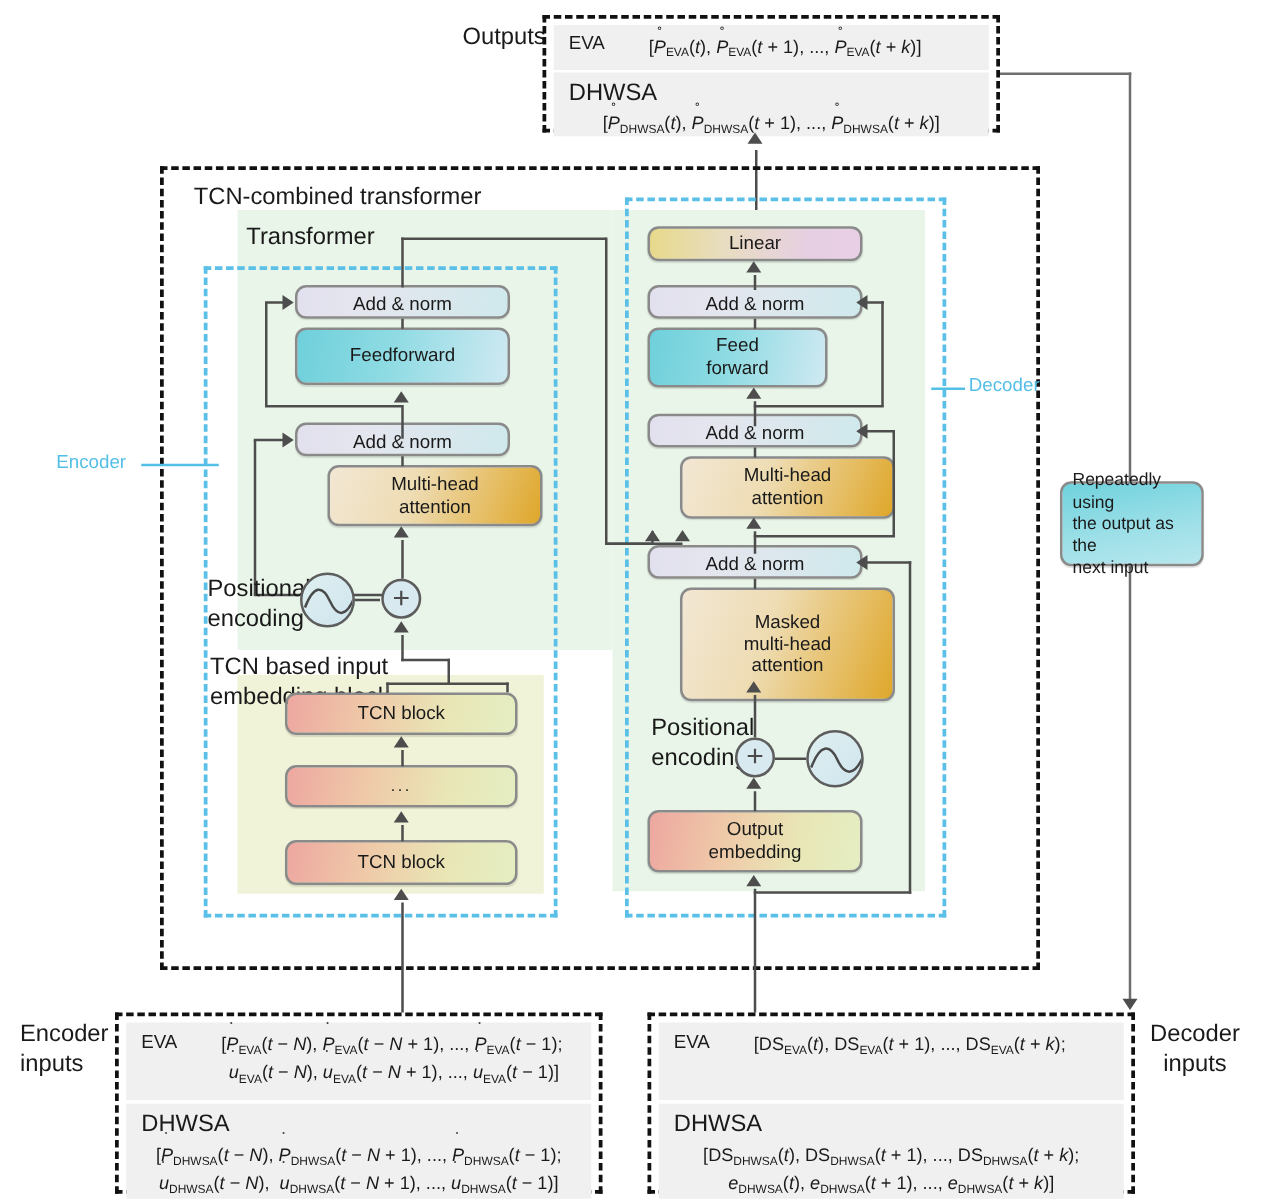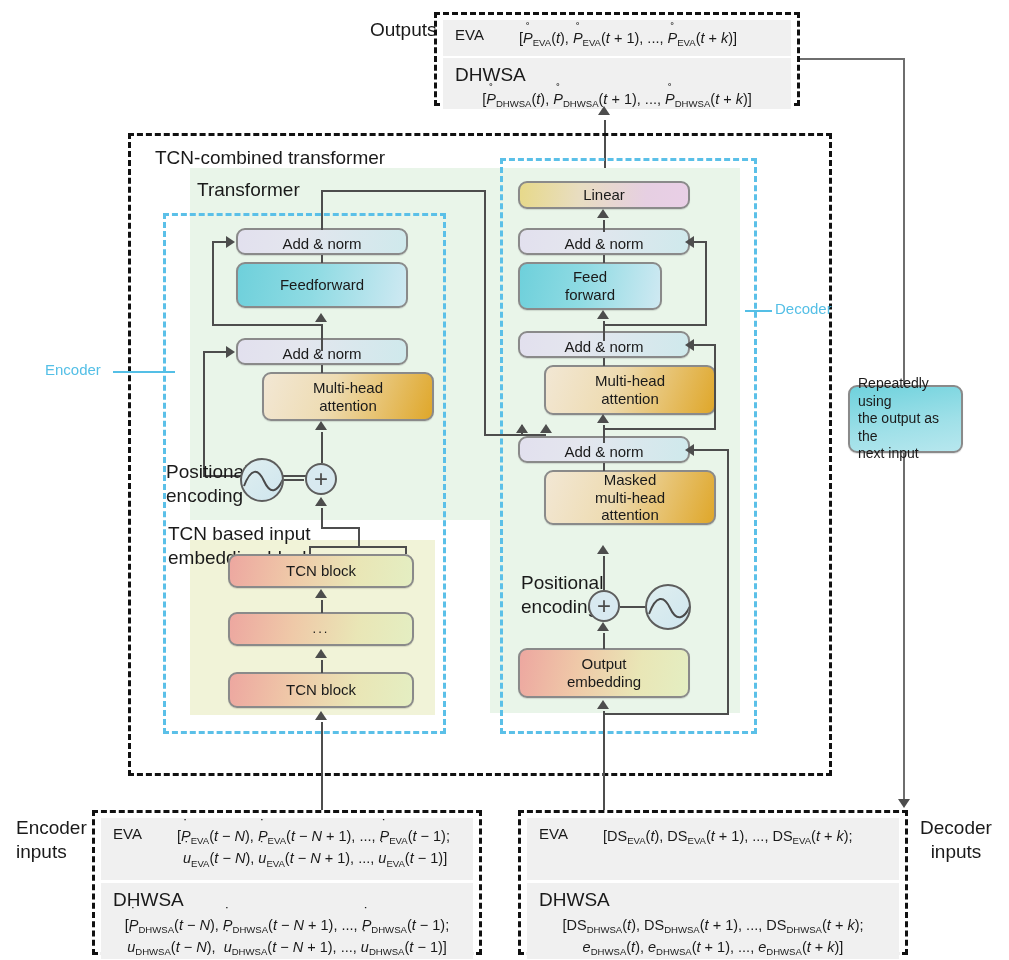--- a/index.html
+++ b/index.html
@@ -210,21 +210,21 @@
   </div>
   <div class="abs node g-addnorm" style="left:518px;top:331px;width:172px;height:27px;">
     <span>Add &amp; norm</span>
   </div>
   <div class="abs node g-attn" style="left:518px;top:365px;width:172px;height:50px;">
     <span>Multi-head<br>attention</span>
   </div>
   <div class="abs node g-addnorm" style="left:518px;top:436px;width:172px;height:27px;">
     <span>Add &amp; norm</span>
   </div>
-  <div class="abs node g-attn" style="left:518px;top:470px;width:172px;height:55px;">
+  <div class="abs node g-attn" style="left:518px;top:470px;width:172px;height:91px;">
     <span>Masked<br>multi-head<br>attention</span>
   </div>
   <div class="abs node g-tcn" style="left:518px;top:648px;width:172px;height:50px;">
     <span>Output<br>embedding</span>
   </div>
 
   <div class="abs ln-v" style="left:603px;top:220px;height:12px;"></div>
   <div class="abs ar-up" style="left:597px;top:209px;"></div>
   <div class="abs ln-v" style="left:603px;top:255px;height:8px;"></div>
   <div class="abs ln-v" style="left:603px;top:321px;height:20px;"></div>

